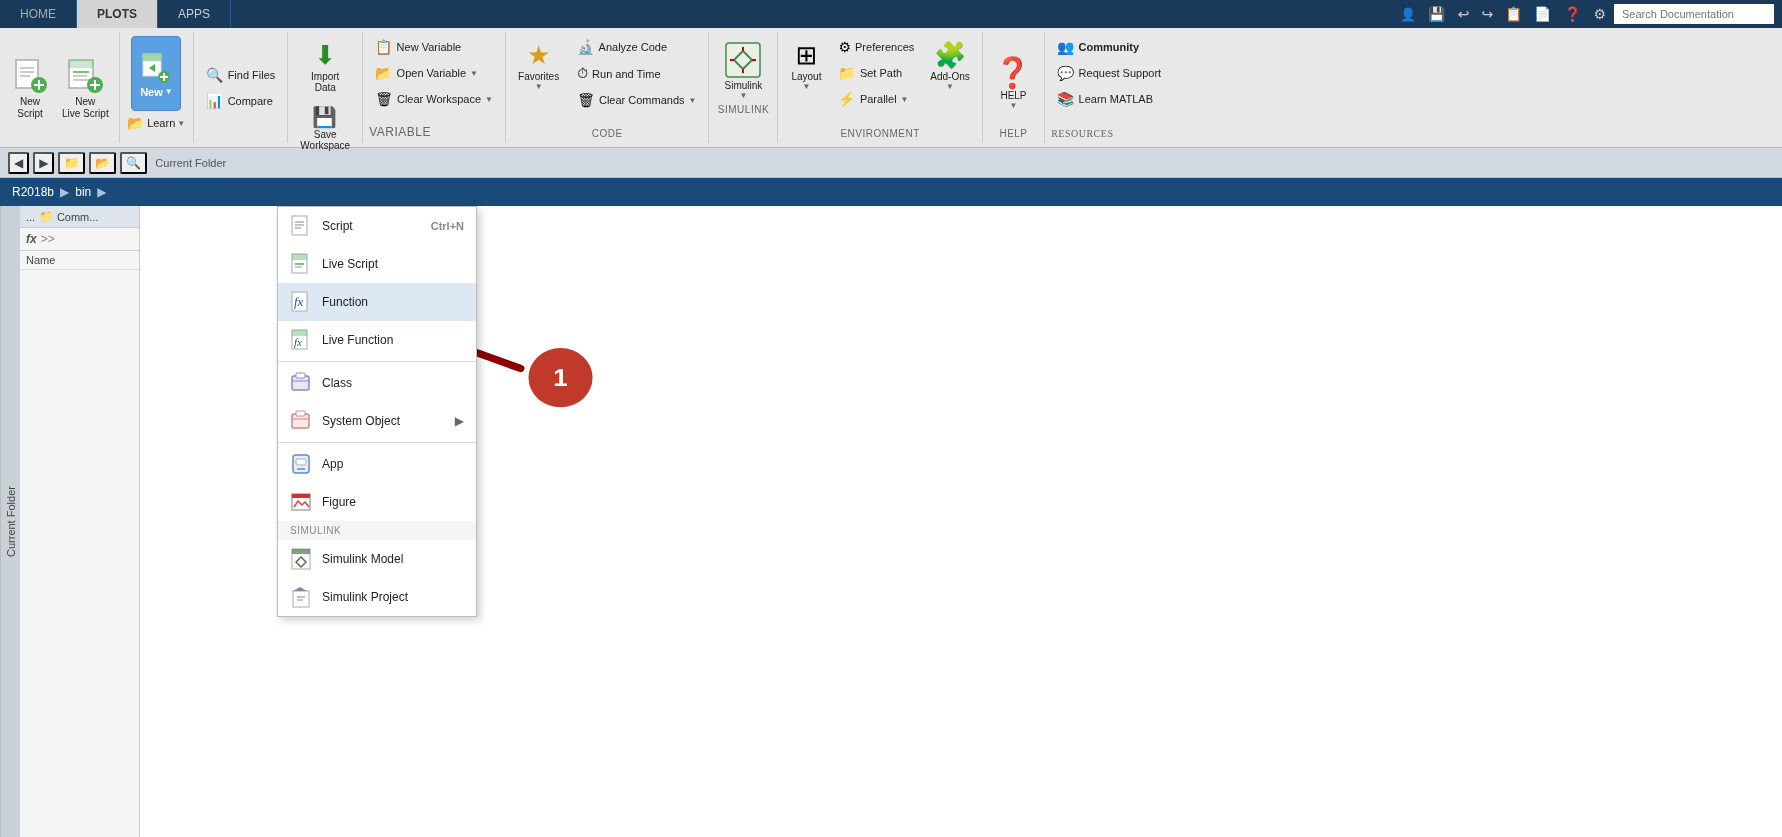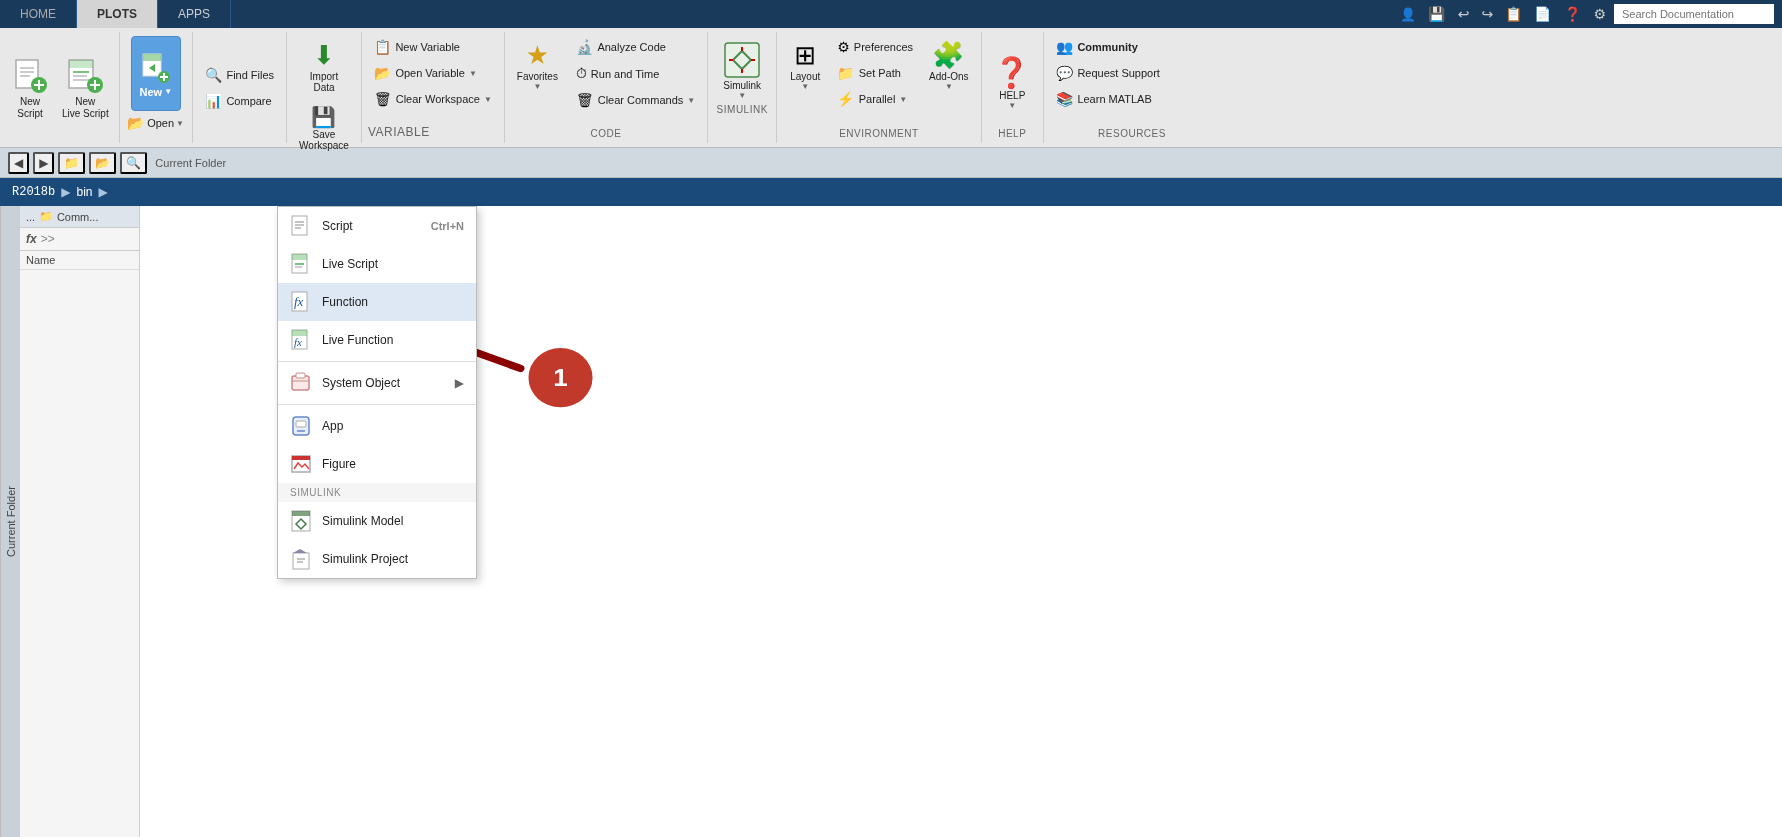--- a/index.html
+++ b/index.html
@@ -279,21 +279,21 @@
           <line x1="19" y1="25" x2="27" y2="25" stroke="white" stroke-width="2"></line>
         </svg>
       </div>
       <div style="display:flex;align-items:center;gap:2px;color:white;">
         <span style="font-size:11px;font-weight:bold;">New</span>
         <span style="font-size:8px;">▼</span>
       </div>
     </div>
     <div style="display:flex;align-items:center;gap:2px;padding:2px 4px;cursor:pointer;border-radius:3px;">
       <div style="font-size:14px;">📂</div>
-      <span style="font-size:11px;color:#222;">Open</span>
+      <span style="font-size:11px;color:#222;">Learn</span>
       <span style="font-size:8px;color:#666;">▼</span>
     </div>
   </div>
 
   <div style="display:flex;flex-direction:column;justify-content:center;padding:4px 6px;border-right:1px solid #ccc;gap:4px;">
     <div class="ribbon-btn-small">
       <div style="font-size:14px;">🔍</div>
       <span style="font-size:11px;color:#222;">Find Files</span>
     </div>
     <div class="ribbon-btn-small">
@@ -425,35 +425,35 @@
       </div>
       <div class="ribbon-btn-small">
         <div style="font-size:14px;color:#2a8a2a;">💬</div>
         <span style="font-size:11px;color:#222;">Request Support</span>
       </div>
       <div class="ribbon-btn-small">
         <div style="font-size:14px;color:#2a8a2a;">📚</div>
         <span style="font-size:11px;color:#222;">Learn MATLAB</span>
       </div>
     </div>
-    <div style="font-size:10px;color:#666;text-align:right;text-transform:uppercase;letter-spacing:0.5px;">RESOURCES</div>
+    <div style="font-size:10px;color:#666;text-align:left;text-transform:uppercase;letter-spacing:0.5px;font-family:Liberation Serif, serif;">RESOURCES</div>
   </div>
 </div>
 
 <div class="toolbar">
   <button class="toolbar-btn">◀</button>
   <button class="toolbar-btn">▶</button>
   <button class="toolbar-btn">📁</button>
   <button class="toolbar-btn">📂</button>
   <button class="toolbar-btn">🔍</button>
   <span style="font-size:11px;color:#555;margin-left:4px;">Current Folder</span>
 </div>
 
 <div class="address-bar">
-  <span style="cursor:pointer;font-family:Liberation Mono, monospace;">R2018b</span>
+  <span style="cursor:pointer;">R2018b</span>
   <span class="address-separator">▶</span>
   <span style="cursor:pointer;">bin</span>
   <span class="address-separator">▶</span>
 </div>
 
 <div class="main-layout">
 
   <div class="sidebar">
     <div style="display:flex;height:100%;">
       <div style="writing-mode:vertical-rl;transform:rotate(180deg);background:#c8d0d8;width:20px;display:flex;align-items:center;justify-content:center;font-size:11px;color:#444;border-right:1px solid #bbb;cursor:pointer;">
@@ -521,20 +521,30 @@
             <rect x="1" y="1" width="15" height="19" fill="white" stroke="#aaa" stroke-width="1"></rect>
             <rect x="1" y="1" width="15" height="6" fill="#4CAF50" opacity="0.4"></rect>
             <text x="3" y="17" font-family="serif" font-style="italic" font-size="11" fill="#1a5a9a">fx</text>
           </svg>
         </div>
         <span>Live Function</span>
       </div>
 
       <div class="menu-separator"></div>
 
+      <div class="menu-item">
+        <div class="menu-icon">
+          <svg width="20" height="22" viewBox="0 0 20 22">
+            <rect x="1" y="4" width="17" height="14" fill="#e8e8ff" stroke="#8888cc" stroke-width="1.5" rx="2"></rect>
+            <line x1="1" y1="9" x2="18" y2="9" stroke="#8888cc" stroke-width="1"></line>
+            <rect x="5" y="1" width="9" height="5" fill="white" stroke="#8888cc" stroke-width="1" rx="1"></rect>
+          </svg>
+        </div>
+        <span>Class</span>
+      </div>
 
       <div class="menu-item">
         <div class="menu-icon">
           <svg width="20" height="22" viewBox="0 0 20 22">
             <rect x="1" y="4" width="17" height="14" fill="#ffe8e8" stroke="#cc8888" stroke-width="1.5" rx="2"></rect>
             <line x1="1" y1="9" x2="18" y2="9" stroke="#cc8888" stroke-width="1"></line>
             <rect x="5" y="1" width="9" height="5" fill="white" stroke="#cc8888" stroke-width="1" rx="1"></rect>
           </svg>
         </div>
         <span>System Object</span>

